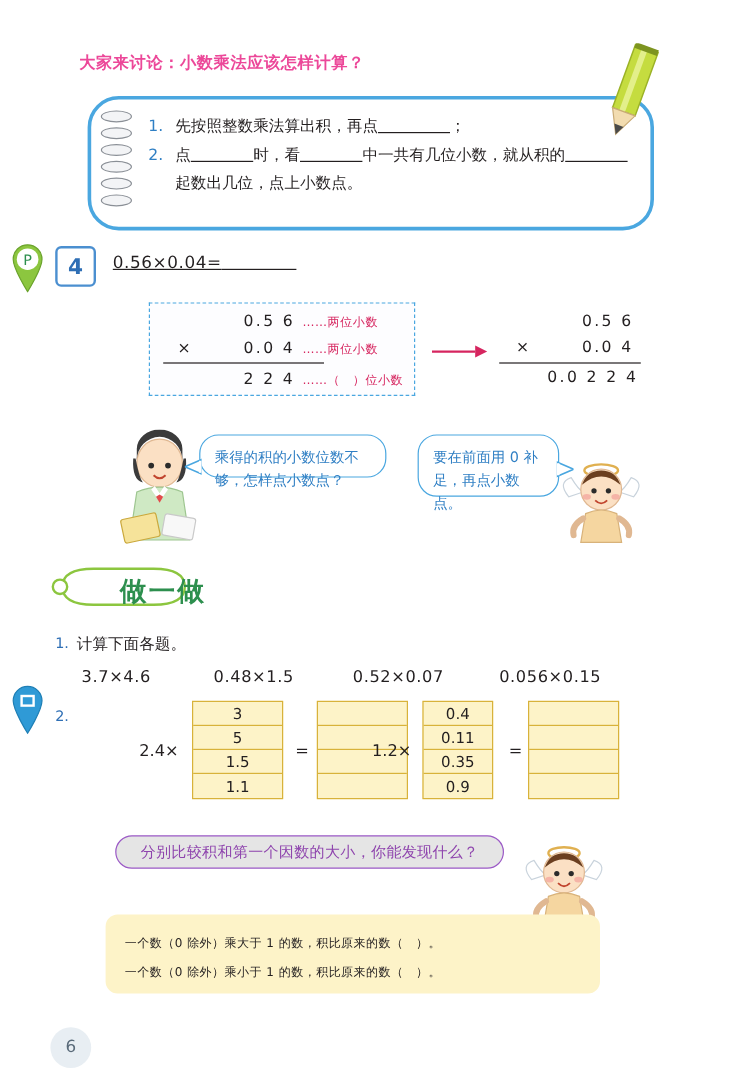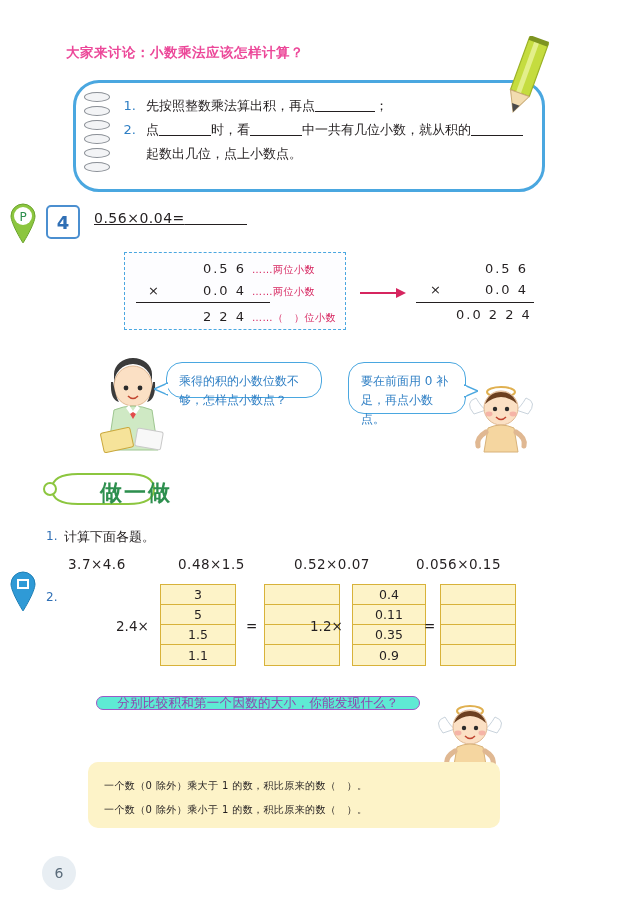--- a/index.html
+++ b/index.html
@@ -334,33 +334,33 @@
     font-size: 12.5px;
     display: flex;
     align-items: center;
     justify-content: center;
     box-sizing: border-box;
     color: #231f20;
   }
   .ytable .yrow:last-child { border-bottom: none; }
   #tab-a { left: 160px; top: 584px; width: 76px; }
   #tab-a-ans { left: 264px; top: 584px; width: 76px; }
-  #tab-b { left: 352px; top: 584px; width: 74px; }
+  #tab-b { left: 352px; top: 584px; width: 59px; }
   #tab-b-ans { left: 440px; top: 584px; width: 76px; }
 
   
   .purple-bubble {
     position: absolute;
     left: 96px;
     top: 696px;
     width: 324px;
-    height: 14px;
+    height: 28px;
     border: 1.4px solid #9b59c6;
     border-radius: 15px;
-    background: #5eead4;
+    background: #e5e5e5;
     color: #8e44ad;
     font-size: 12.5px;
     display: flex;
     align-items: center;
     justify-content: center;
     box-sizing: border-box;
     letter-spacing: 0.3px;
   }
   .angel2 {
     position: absolute;

